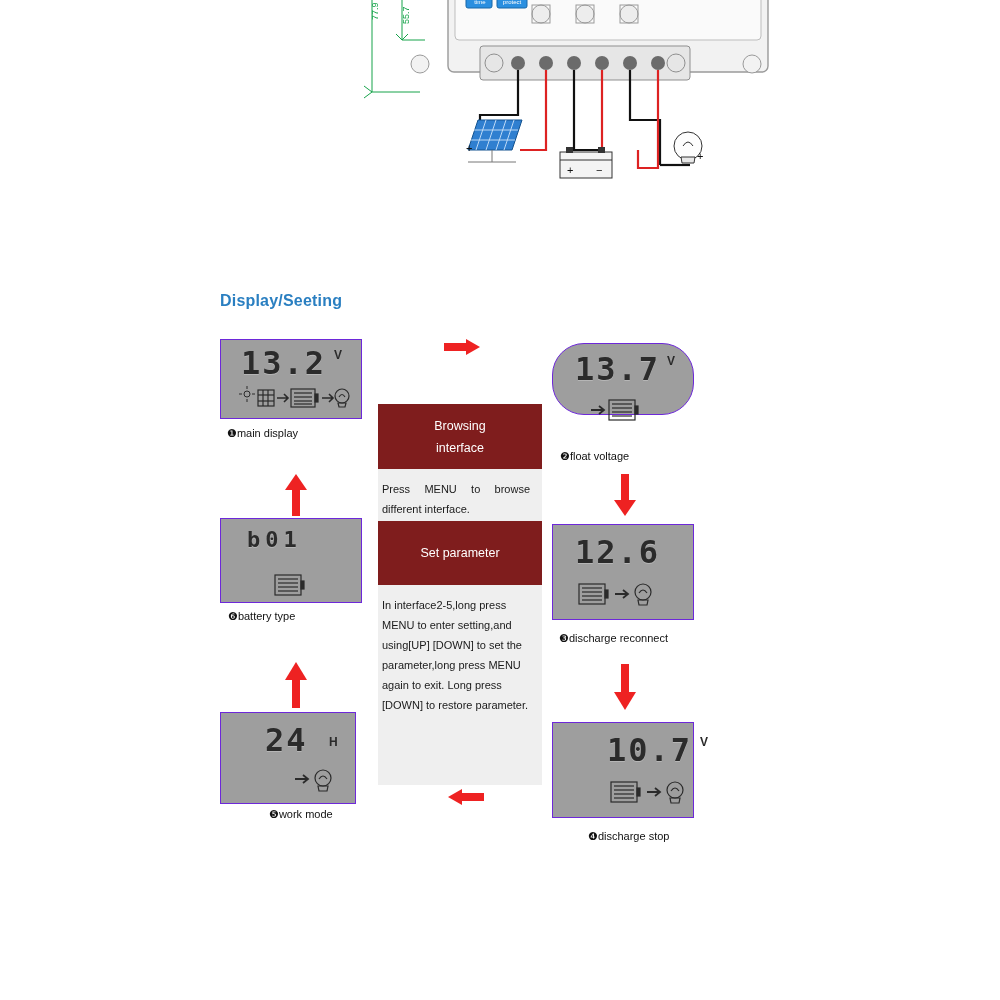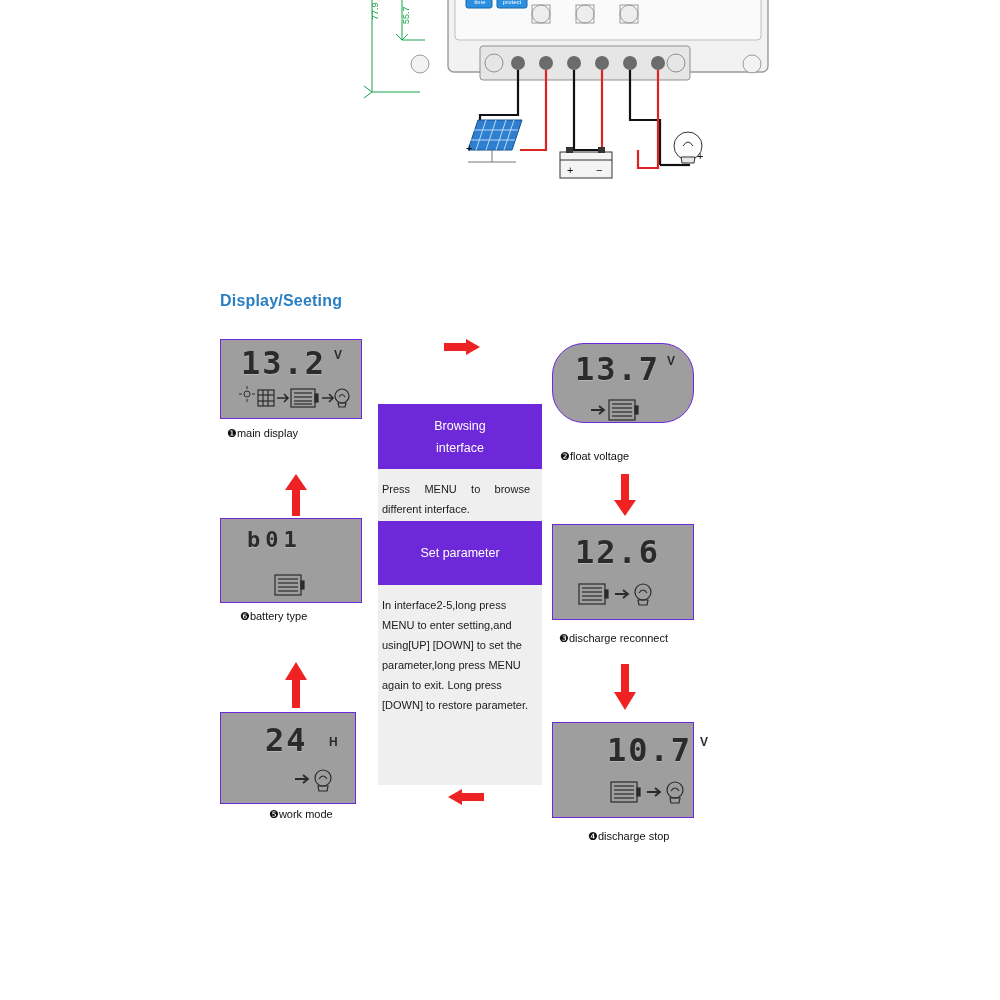--- a/index.html
+++ b/index.html
@@ -76,21 +76,21 @@
   .arrow {
     position: absolute;
   }
 
   
   .block {
     position: absolute;
     box-sizing: border-box;
   }
   .block.orange {
-    background: #6d28d9;
+    background: #7f1d1d;
     color: #ffffff;
     display: flex;
     align-items: center;
     justify-content: center;
     text-align: center;
     font-size: 12.5px;
     line-height: 22px;
   }
   .block.grey {
     background: #efefef;
@@ -239,21 +239,21 @@
         <path d="M99 19 L107 19 L106 23 L100 23 Z"></path>
         <path d="M100 13 q3 -5 6 0"></path>
       </g>
     </svg>
   </div>
 </div>
 <div class="caption" style="left:227px; top:427px;">
   <span class="num">❶</span><span>main display</span>
 </div>
 
-<div class="lcd" style="left:552px; top:343px; width:142px; height:80px;border-radius:32px;">
+<div class="lcd" style="left:552px; top:343px; width:142px; height:72px;border-radius:32px;">
   <div class="lcd-inner">
     <div class="seg" style="left:22px; top:6px; font-size:32px;">13.7</div>
     <div class="unit" style="left:114px; top:10px; font-size:12px;">V</div>
     <svg class="glyph" style="position:absolute; left:36px; top:52px;" width="70" height="30" viewBox="0 0 70 30">
       <path d="M2 14 L14 14 M10 10 L15 14 L10 18" stroke="#2b2b2b" fill="none" stroke-width="1.8"></path>
       <g stroke="#2b2b2b" fill="none" stroke-width="1.2">
         <rect x="20" y="4" width="26" height="20"></rect>
         <rect x="46" y="10" width="3" height="8" fill="#2b2b2b"></rect>
         <line x1="23" y1="8" x2="43" y2="8"></line>
           <line x1="23" y1="12" x2="43" y2="12"></line>
@@ -344,21 +344,21 @@
         <rect x="2" y="4" width="26" height="20"></rect>
         <rect x="28" y="10" width="3" height="8" fill="#2b2b2b"></rect>
         <line x1="5" y1="8" x2="25" y2="8"></line>
           <line x1="5" y1="12" x2="25" y2="12"></line>
         <line x1="5" y1="16" x2="25" y2="16"></line>
           <line x1="5" y1="20" x2="25" y2="20"></line>
       </g>
     </svg>
   </div>
 </div>
-<div class="caption" style="left:228px; top:610px;margin-left:12px;">
+<div class="caption" style="left:228px; top:610px;">
   <span class="num">❻</span><span>battery type</span>
 </div>
 
 <svg class="arrow" style="left:440px; top:332px;" width="42" height="30" viewBox="0 0 42 30">
   <path d="M4 15 L26 15 L26 7 L40 15 L26 23 L26 15 Z" fill="#ee2222"></path>
   <rect x="4" y="11" width="24" height="8" fill="#ee2222"></rect>
 </svg>
 
 <svg class="arrow" style="left:610px; top:472px;" width="30" height="46" viewBox="0 0 30 46">
   <rect x="11" y="2" width="8" height="28" fill="#ee2222"></rect>

